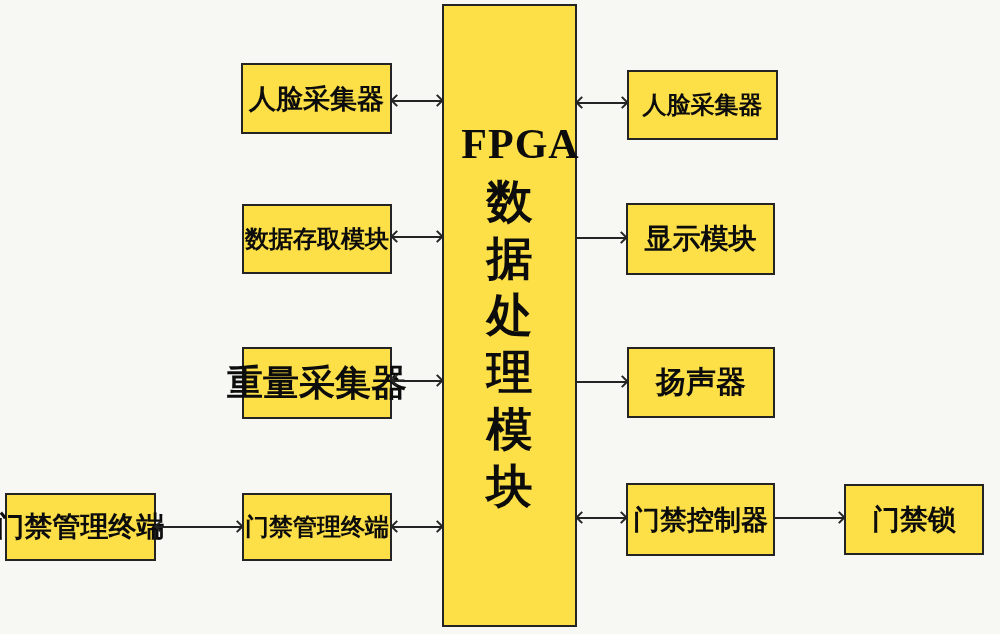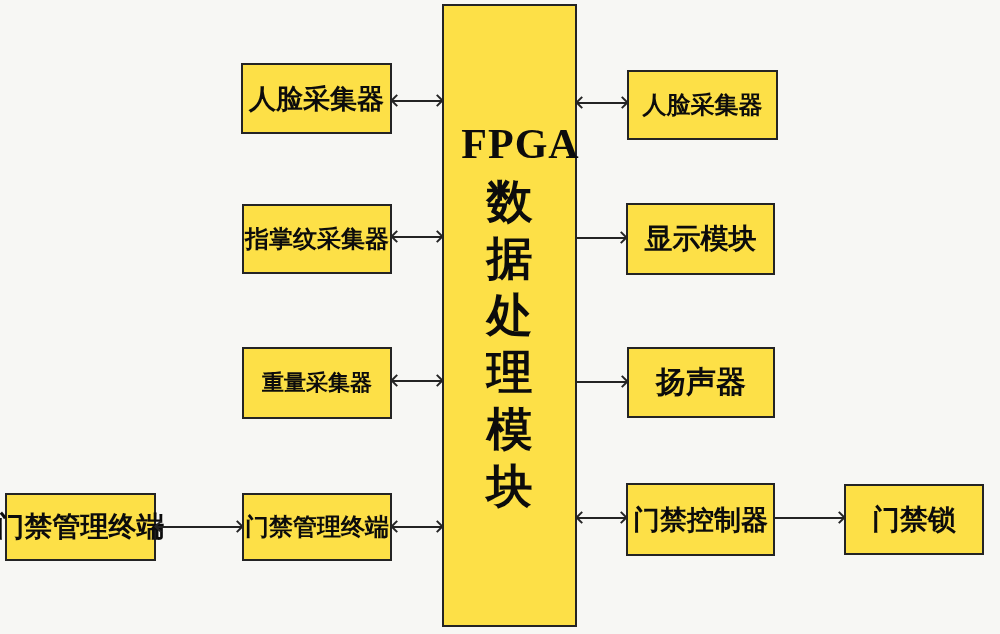--- a/index.html
+++ b/index.html
@@ -11,21 +11,21 @@
   .box {
     position:absolute; box-sizing:border-box;
     border:2px solid #242424; background:#fde047;
     display:flex; align-items:center; justify-content:center;
     font-weight:bold; color:#0c0c0c; text-align:center;
     white-space:nowrap;
   }
   #box-fpga    { left:442px; top:4px;   width:135px; height:623px; }
   #box-face    { left:241px; top:63px;  width:151px; height:71px; font-size:27px; }
   #box-finger  { left:242px; top:204px; width:150px; height:70px; font-size:24px; }
-  #box-weight  { left:242px; top:347px; width:150px; height:72px; font-size:22px; }
+  #box-weight  { left:242px; top:347px; width:150px; height:72px; font-size:36px; }
   #box-network { left:242px; top:493px; width:150px; height:68px; font-size:24px; }
   #box-terminal{ left:5px;   top:493px; width:151px; height:68px; font-size:28px; }
   #box-storage { left:627px; top:70px;  width:151px; height:70px; font-size:24px; }
   #box-display { left:626px; top:203px; width:149px; height:72px; font-size:28px; }
   #box-speaker { left:627px; top:347px; width:148px; height:71px; font-size:30px; }
   #box-controller { left:626px; top:483px; width:149px; height:73px; font-size:27px; }
   #box-lock    { left:844px; top:484px; width:140px; height:71px; font-size:28px; }
 
   .fpga-col { display:flex; flex-direction:column; align-items:center; }
   .fpga-line { font-size:46px; line-height:57px; font-weight:bold; }
@@ -62,21 +62,21 @@
       <div class="fpga-line">数</div>
       <div class="fpga-line">据</div>
       <div class="fpga-line">处</div>
       <div class="fpga-line">理</div>
       <div class="fpga-line">模</div>
       <div class="fpga-line">块</div>
     </div>
   </div>
 
   <div class="box" id="box-face">人脸采集器</div>
-  <div class="box" id="box-finger">指掌纹采集器</div>
+  <div class="box" id="box-finger">数据存取模块</div>
   <div class="box" id="box-weight">重量采集器</div>
   <div class="box" id="box-network">门禁管理终端</div>
   <div class="box" id="box-terminal">门禁管理终端</div>
 
   <div class="box" id="box-storage">人脸采集器</div>
   <div class="box" id="box-speaker">扬声器</div>
   <div class="box" id="box-display">显示模块</div>
   <div class="box" id="box-controller">门禁控制器</div>
   <div class="box" id="box-lock">门禁锁</div>
 

